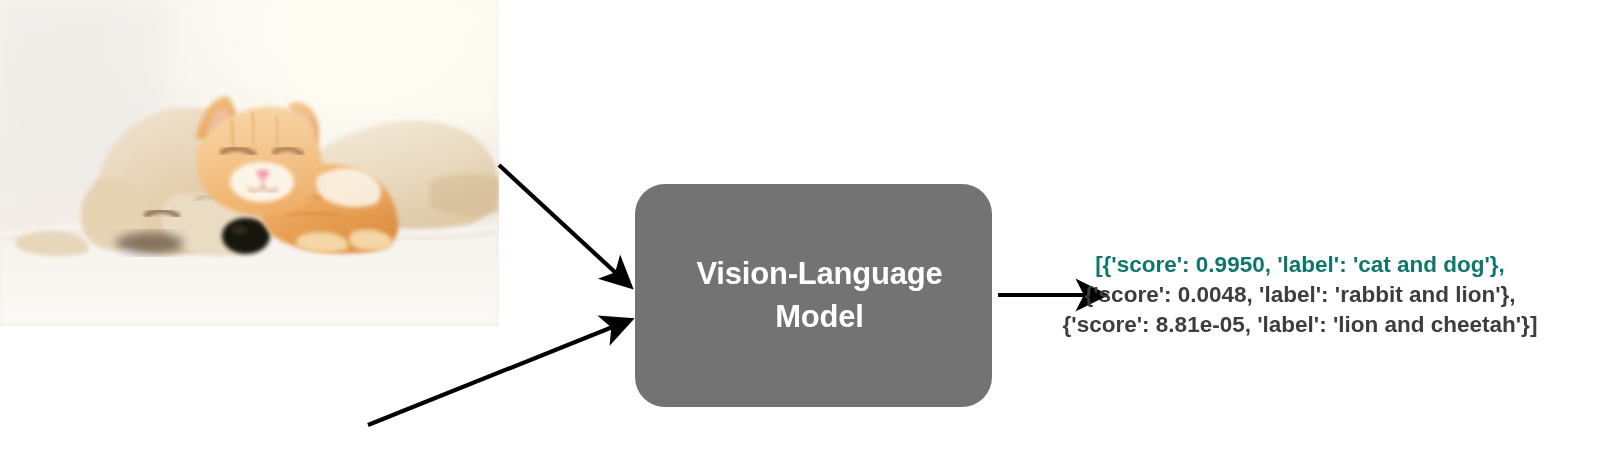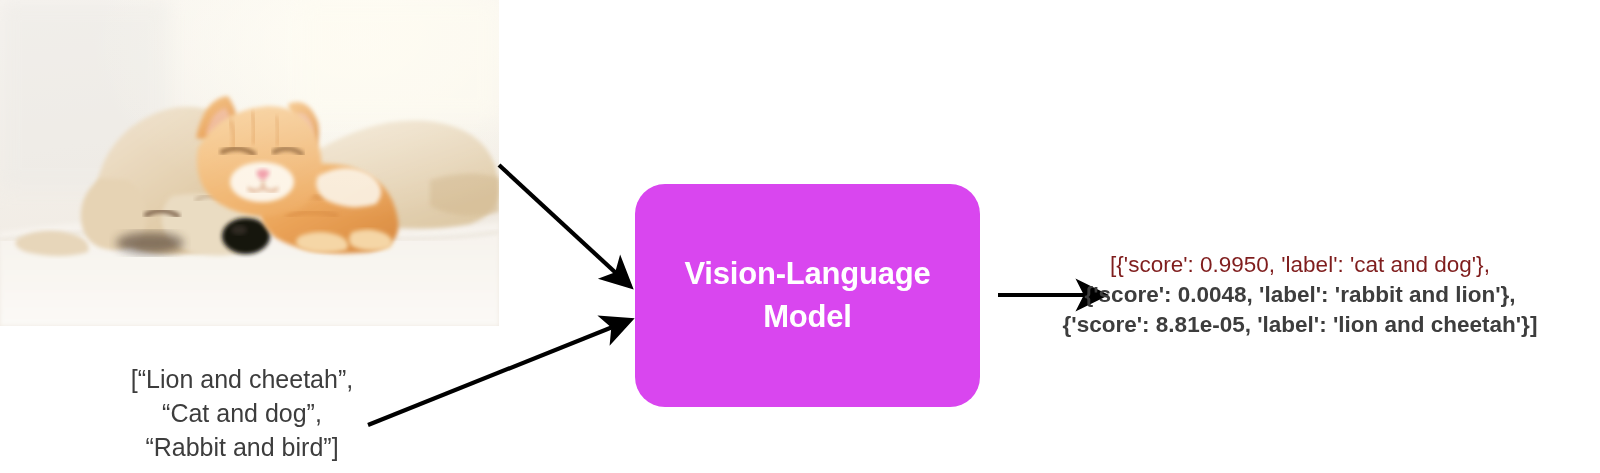--- a/index.html
+++ b/index.html
@@ -76,21 +76,21 @@
     position: absolute;
     left: 1050px;
     top: 250px;
     width: 500px;
     text-align: center;
     color: #3d3d3d;
     font-size: 22.5px;
     line-height: 1.33;
   }
   #output-text .line { white-space: pre; font-weight: bold; }
-  #output-text .line.top { font-weight: 400; color: #7f1d1d; }
+  #output-text .line.top { font-weight: 700; color: #0f766e; }
 </style>
 </head>
 <body>
 
 <div id="canvas">
 
   <div id="input-photo">
     <svg viewBox="0 0 499 326" preserveAspectRatio="xMidYMid slice">
       <defs>
         <linearGradient id="bgGrad" x1="0" y1="0" x2="0.25" y2="1">
@@ -186,39 +186,36 @@
       <ellipse cx="262" cy="182" rx="32" ry="20" fill="#fdf4e7" filter="url(#soft)"></ellipse>
       <path d="M256 172 Q263 166 270 172 Q266 180 263 180 Q259 180 256 172 Z" fill="#f09aa6" filter="url(#soft)"></path>
       <path d="M263 180 L263 188 M263 188 Q254 194 248 188 M263 188 Q272 194 278 188" stroke="#d9a582" stroke-width="2.5" fill="none" filter="url(#soft)"></path>
 
       <path d="M318 176 Q348 160 372 176 Q388 190 376 204 Q350 212 326 200 Q312 190 318 176 Z" fill="#fbf3e6" opacity="0.9" filter="url(#soft)"></path>
 
       <rect width="499" height="326" fill="url(#glow)" opacity="0.45"></rect>
     </svg>
   </div>
 
-  <div id="model-box" style="background:#d946ef;">
+  <div id="model-box" style="background:#737373;padding-left:12px;">
     <div id="model-box-label">Vision-Language
 Model</div>
   </div>
 
   <svg id="arrows">
     <defs>
       <marker id="ah" markerWidth="9" markerHeight="9" refX="7.2" refY="4.5" orient="auto" markerUnits="strokeWidth">
         <path d="M0.4,0.6 L8.4,4.5 L0.4,8.4 L2.4,4.5 Z" fill="#000000"></path>
       </marker>
     </defs>
     <line x1="499" y1="165" x2="630" y2="286" stroke="#000000" stroke-width="4.2" marker-end="url(#ah)"></line>
     <line x1="368" y1="425" x2="630" y2="320" stroke="#000000" stroke-width="4.2" marker-end="url(#ah)"></line>
     <line x1="998" y1="295" x2="1104" y2="295" stroke="#000000" stroke-width="4.2" marker-end="url(#ah)"></line>
   </svg>
 
-  <div id="prompt-text">[“Lion and cheetah”,
-“Cat and dog”,
-“Rabbit and bird”]</div>
 
   <div id="output-text">
     <div class="line top">[{'score': 0.9950, 'label': 'cat and dog'},</div>
     <div class="line">{'score': 0.0048, 'label': 'rabbit and lion'},</div>
     <div class="line">{'score': 8.81e-05, 'label': 'lion and cheetah'}]</div>
   </div>
 
 </div>
 
 </body></html>

